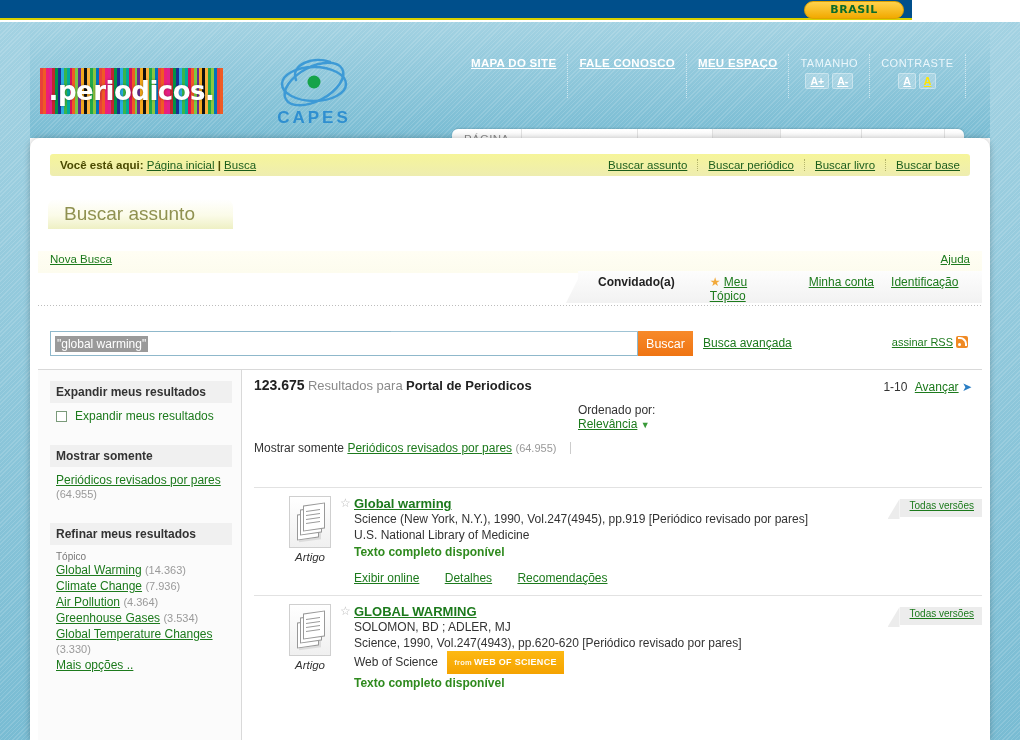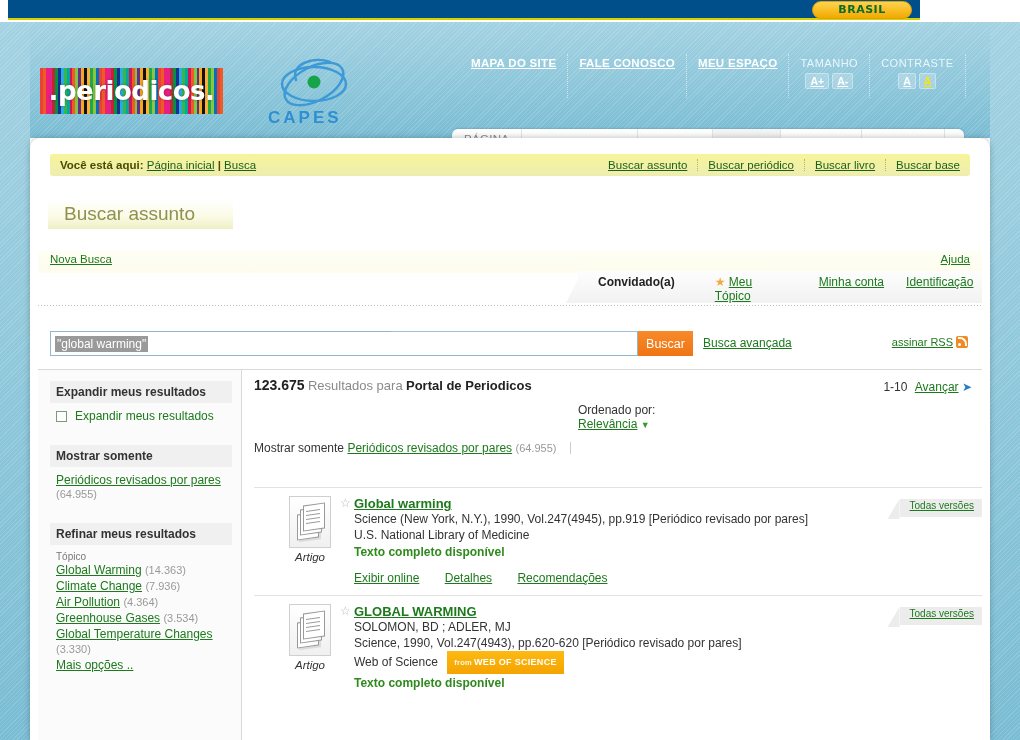--- a/index.html
+++ b/index.html
@@ -8,21 +8,21 @@
     width:1020px; height:740px;
     font-family:"Liberation Sans", sans-serif;
     font-size:12px;
     background:#ffffff;
     overflow:hidden;
     position:relative;
   }
 
   
   #govbar {
-    position:absolute; left:8px; top:0; width:912px; height:20px;
+    position:absolute; left:0; top:0; width:912px; height:20px;
     background:#004f8b;
     border-bottom:2px solid #d9d000;
   }
   #brasil-badge {
     position:absolute; right:8px; top:1px; width:100px; height:18px;
     background:linear-gradient(#ffd24d,#f2a900);
     border-radius:9px 9px 9px 9px;
     border:1px solid #e0a200;
     text-align:center;
   }
@@ -51,21 +51,21 @@
   #logo-periodicos .txt {
     position:absolute; inset:0;
     color:#fff; font-family:"DejaVu Sans", sans-serif;
     font-weight:bold; font-size:26px; letter-spacing:-.5px;
     display:flex; align-items:center; justify-content:center;
     text-shadow:0 0 3px rgba(0,0,0,.35);
   }
   
   #logo-capes { position:absolute; left:268px; top:36px; width:92px; height:70px; }
   #logo-capes .capes-word {
-    position:absolute; left:0; bottom:0; width:92px; 
+    position:absolute; left:0; bottom:0; width:92px; text-align:center;
     color:#2f8fd0; font-weight:bold; font-size:17px; letter-spacing:3px;
     font-family:"Liberation Sans", sans-serif;
   }
 
   
   #util {
     position:absolute; left:460px; top:32px; width:520px; height:52px;
     display:flex; align-items:flex-start;
   }
   #util .u {
@@ -164,21 +164,21 @@
   }
   #guestbar .shade {
     position:absolute; left:540px; top:0; width:404px; height:32px;
     background:linear-gradient(#fdfdfd,#f2f2f2);
   }
   #guestbar .wedge {
     position:absolute; left:528px; top:0; width:16px; height:32px;
     background:linear-gradient(#fdfdfd,#f2f2f2);
     clip-path:polygon(100% 0, 100% 100%, 0 100%);
   }
-  #guestbar .row { position:absolute; left:560px; top:4px; display:flex; gap:12px; align-items:flex-start; }
+  #guestbar .row { position:absolute; left:560px; top:4px; display:flex; gap:7px; align-items:flex-start; }
   #guestbar .guest { font-weight:bold; color:#222; font-size:12px; }
   #guestbar .meu { margin-left:28px; width:72px; line-height:14px; }
   #guestbar .star { color:#f2a93b; font-size:12px; }
   #guestbar .mc { margin-left:20px; }
   #guestbar .id { margin-left:10px; }
 
   #dots-div {
     position:absolute; left:8px; top:76px; width:944px; height:1px;
     background-image:repeating-linear-gradient(90deg,#bdbdbd 0 1px, transparent 1px 3px);
   }

